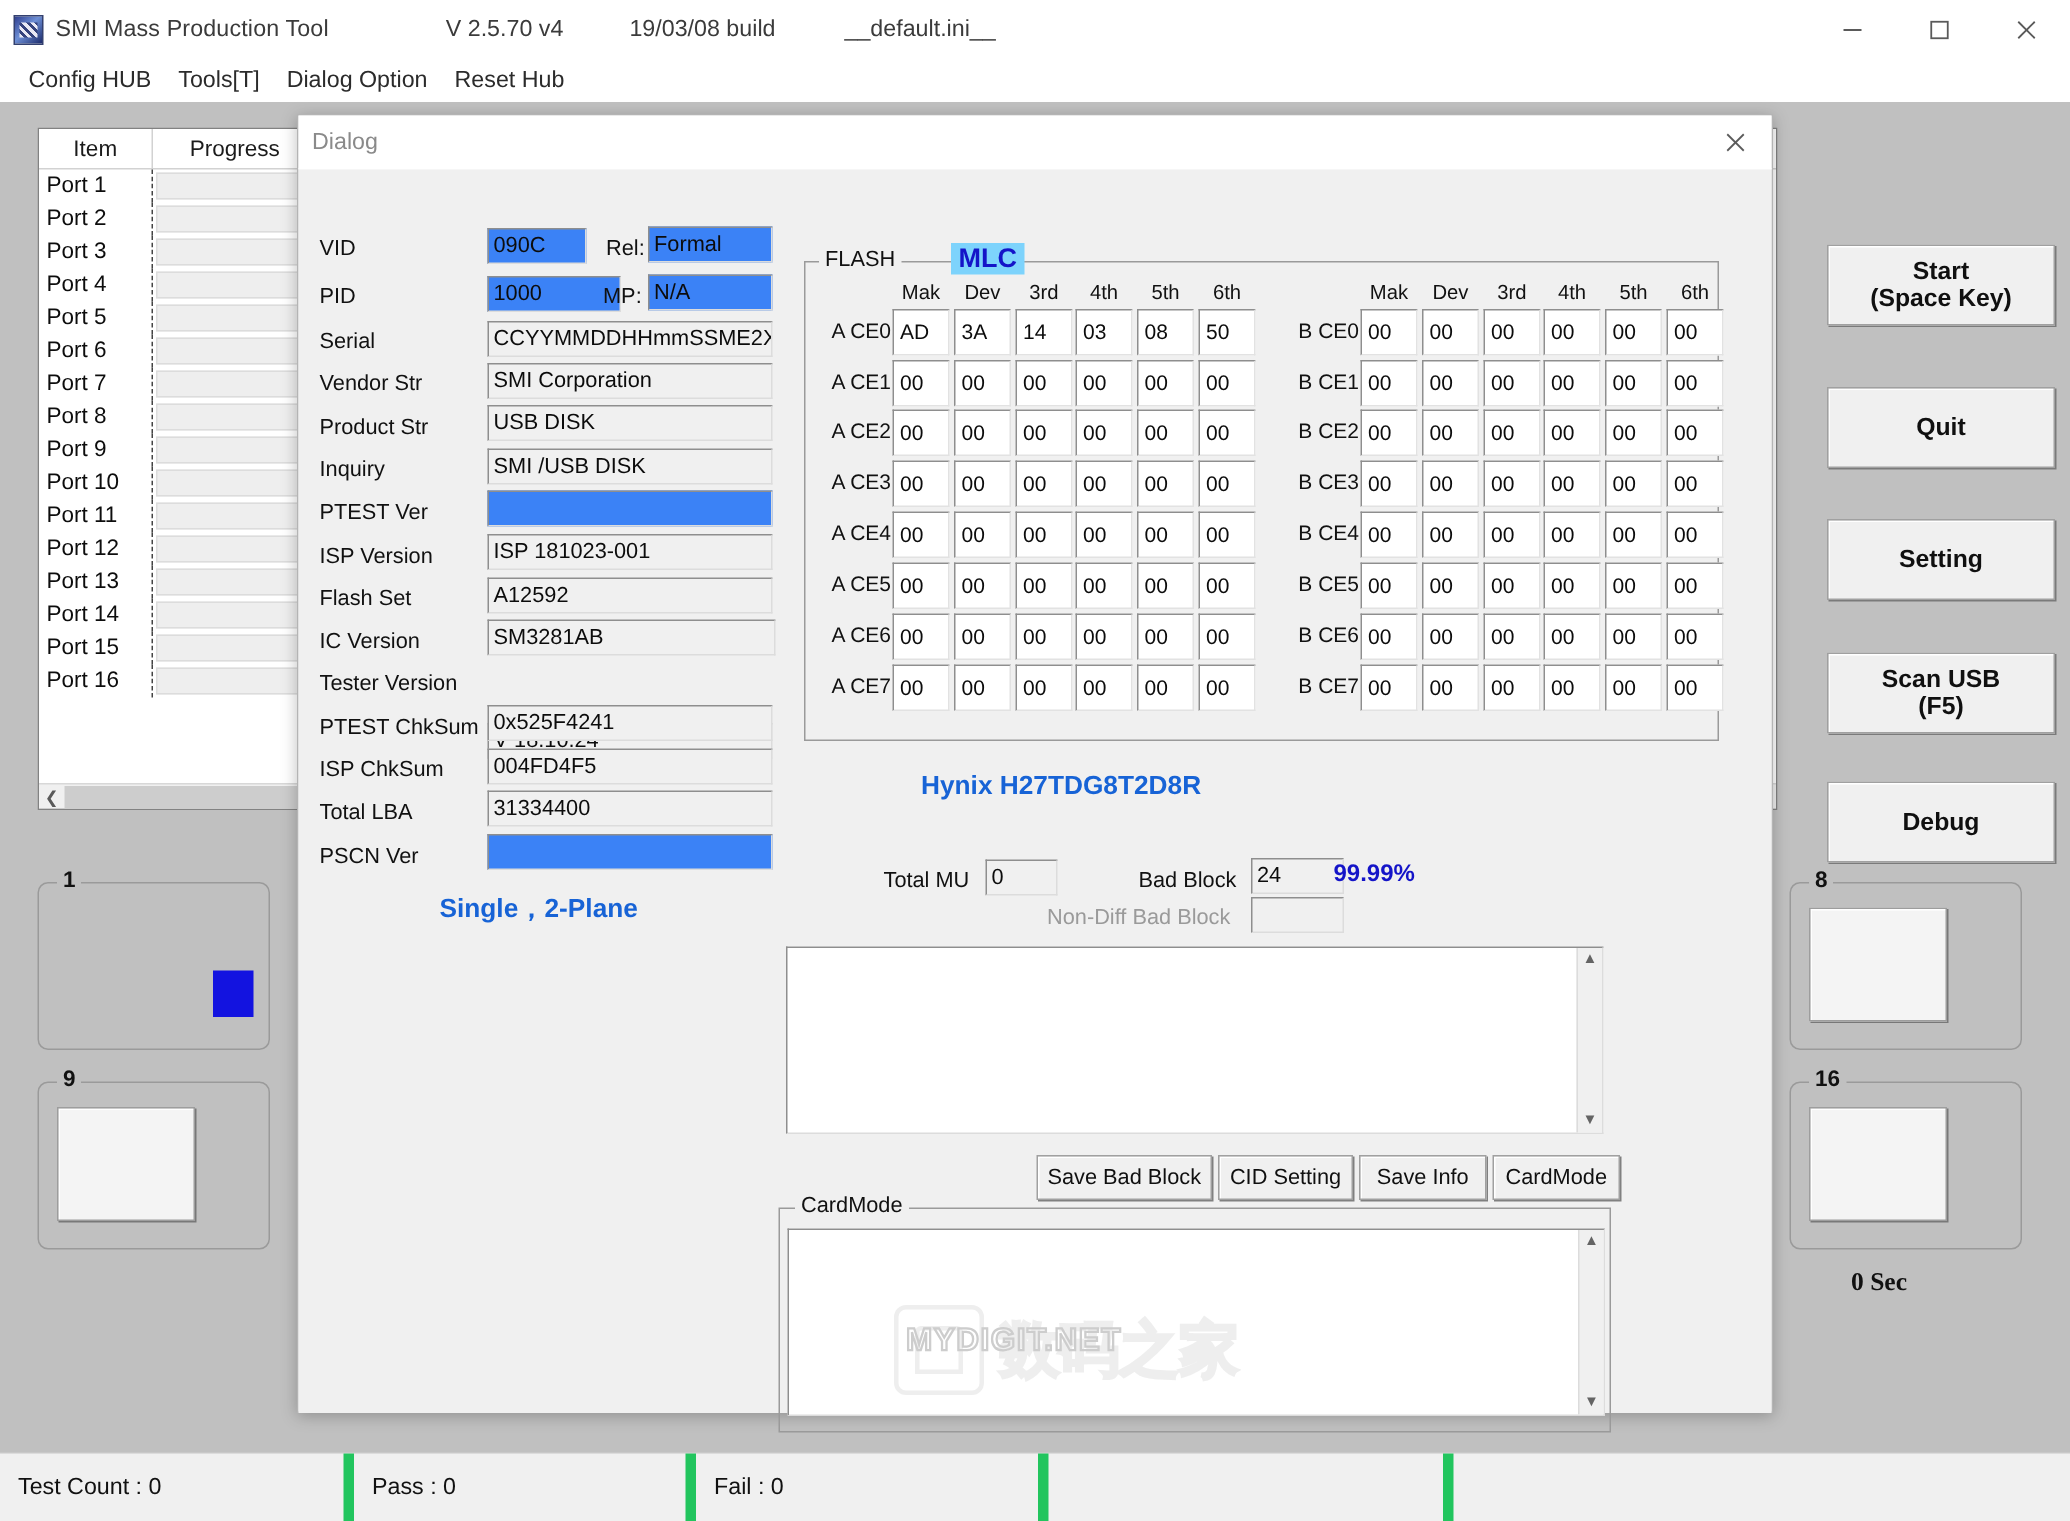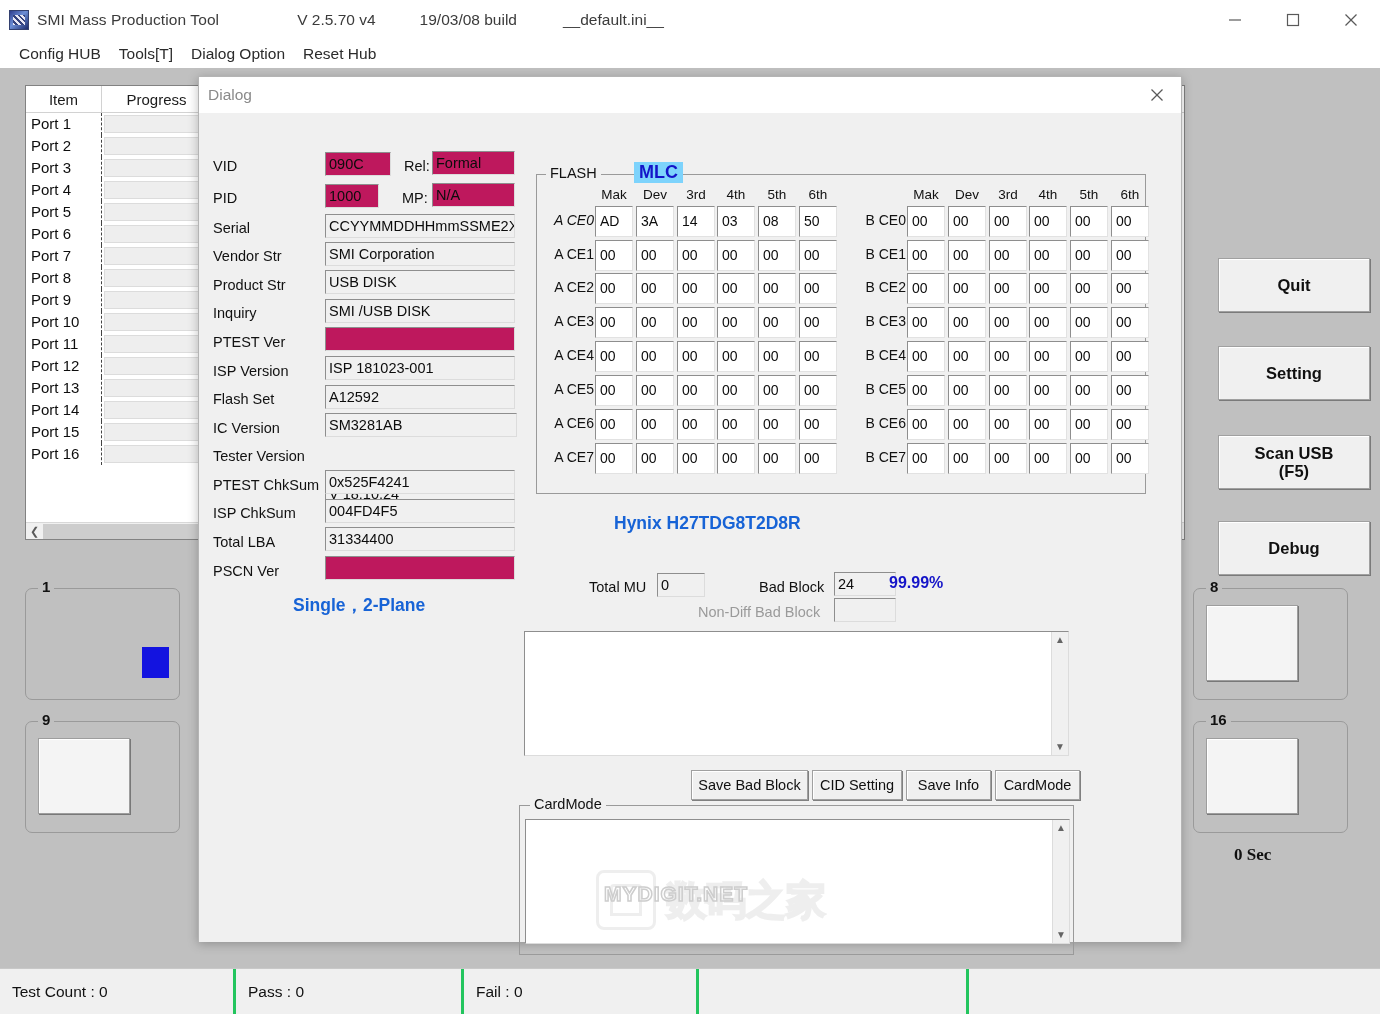--- a/index.html
+++ b/index.html
@@ -148,21 +148,21 @@
 
   
   .statusbar {
     position: absolute; left: 0; top: 968px; width: 1380px; height: 46px;
     background: #f0f0f0; border-top: 1px solid #c8c8c8;
     display: flex; align-items: stretch;
   }
   .sb-cell {
     display: flex; align-items: center; padding-left: 12px;
     font-size: 15.5px; color: #111;
-    border-right: 3px solid #22c55e;
+    border-right: 7px solid #22c55e;
   }
   .sb-cell.a { width: 236px; }
   .sb-cell.b { width: 228px; }
   .sb-cell.c { width: 235px; }
   .sb-cell.d { width: 270px; }
   .sb-cell.e { flex: 1; border-right: none; }
 
   
   .dialog {
     position: absolute; left: 198px; top: 76px;
@@ -182,21 +182,21 @@
     display: flex; align-items: center; justify-content: center; color: #5a5a5a;
   }
   .dlg-body { position: relative; width: 100%; height: 829px; background: #f0f0f0; }
 
   
   .fld-label {
     position: absolute; font-size: 14.5px; color: #111; white-space: nowrap;
   }
   .fld {
     position: absolute; height: 24px;
-    background: #be185d;
+    background: #3b82f6;
     border: 1px solid #8e8e8e;
     border-right-color: #dcdcdc; border-bottom-color: #dcdcdc;
     font-size: 14.5px; color: #0c0c0c;
     padding: 0 3px; line-height: 22px;
     overflow: hidden; white-space: nowrap;
   }
   .fld.ro { background: #f0f0f0; }
 
   .blue-note {
     position: absolute;
@@ -433,20 +433,23 @@
       <div class="lv-hscroll">
         <div class="arrow">❮</div>
         <div class="thumb"></div>
         <div class="arrow">❯</div>
       </div>
     </div>
 
     <div class="bg-letters" style="left:1118px; top:48px;">H</div>
     <div class="bg-letters" style="left:1118px; top:70px;">H</div>
 
+    <div class="rbtn" style="top:95px;">
+      <span><span>Start</span><br><span>(Space Key)</span></span>
+    </div>
     <div class="rbtn" style="top:190px;">
       <span>Quit</span>
     </div>
     <div class="rbtn" style="top:278px;">
       <span>Setting</span>
     </div>
     <div class="rbtn" style="top:367px;">
       <span><span>Scan USB</span><br><span>(F5)</span></span>
     </div>
     <div class="rbtn" style="top:453px;">
@@ -492,21 +495,21 @@
     </div>
 
     <div class="dlg-body">
 
       <div class="fld-label" style="left:14px;  top:45px;">VID</div>
       <div class="fld" style="left:126px; top:39px; width:66px;">090C</div>
       <div class="fld-label" style="left:205px; top:45px;">Rel:</div>
       <div class="fld" style="left:233px; top:38px; width:83px;">Formal</div>
 
       <div class="fld-label" style="left:14px;  top:77px;text-align:center;">PID</div>
-      <div class="fld" style="left:126px; top:71px; width:54px;">1000</div>
+      <div class="fld" style="left:126px; top:71px; width:89px;">1000</div>
       <div class="fld-label" style="left:203px; top:77px;">MP:</div>
       <div class="fld" style="left:233px; top:70px; width:83px;">N/A</div>
 
       <div class="fld-label" style="left:14px;  top:107px;">Serial</div>
       <div class="fld ro" style="left:126px; top:101px; width:190px;">CCYYMMDDHHmmSSME2XP</div>
 
       <div class="fld-label" style="left:14px;  top:135px;">Vendor Str</div>
       <div class="fld ro" style="left:126px; top:129px; width:190px;">SMI Corporation</div>
 
       <div class="fld-label" style="left:14px;  top:164px;">Product Str</div>
@@ -549,21 +552,21 @@
         <div class="mlc-label">MLC</div>
 
         <div class="grid" style="left:0; top:0; width:300px; height:320px;">
           <div class="ch" style="left:58px;  top:12px;">Mak</div>
           <div class="ch" style="left:99px;  top:12px;">Dev</div>
           <div class="ch" style="left:140px; top:12px;">3rd</div>
           <div class="ch" style="left:180px; top:12px;">4th</div>
           <div class="ch" style="left:221px; top:12px;">5th</div>
           <div class="ch" style="left:262px; top:12px;">6th</div>
 
-          <div class="rh" style="left:1px; top:37px;font-style:italic;">A CE0</div>
+          <div class="rh" style="left:1px; top:37px;">A CE0</div>
           <div class="cell" style="left:58px;  top:31px;">AD</div>
           <div class="cell" style="left:99px;  top:31px;">3A</div>
           <div class="cell" style="left:140px; top:31px;">14</div>
           <div class="cell" style="left:180px; top:31px;">03</div>
           <div class="cell" style="left:221px; top:31px;">08</div>
           <div class="cell" style="left:262px; top:31px;">50</div>
 
           <div class="rh" style="left:1px; top:71px;">A CE1</div>
           <div class="cell" style="left:58px;  top:65px;">00</div>
           <div class="cell" style="left:99px;  top:65px;">00</div>

